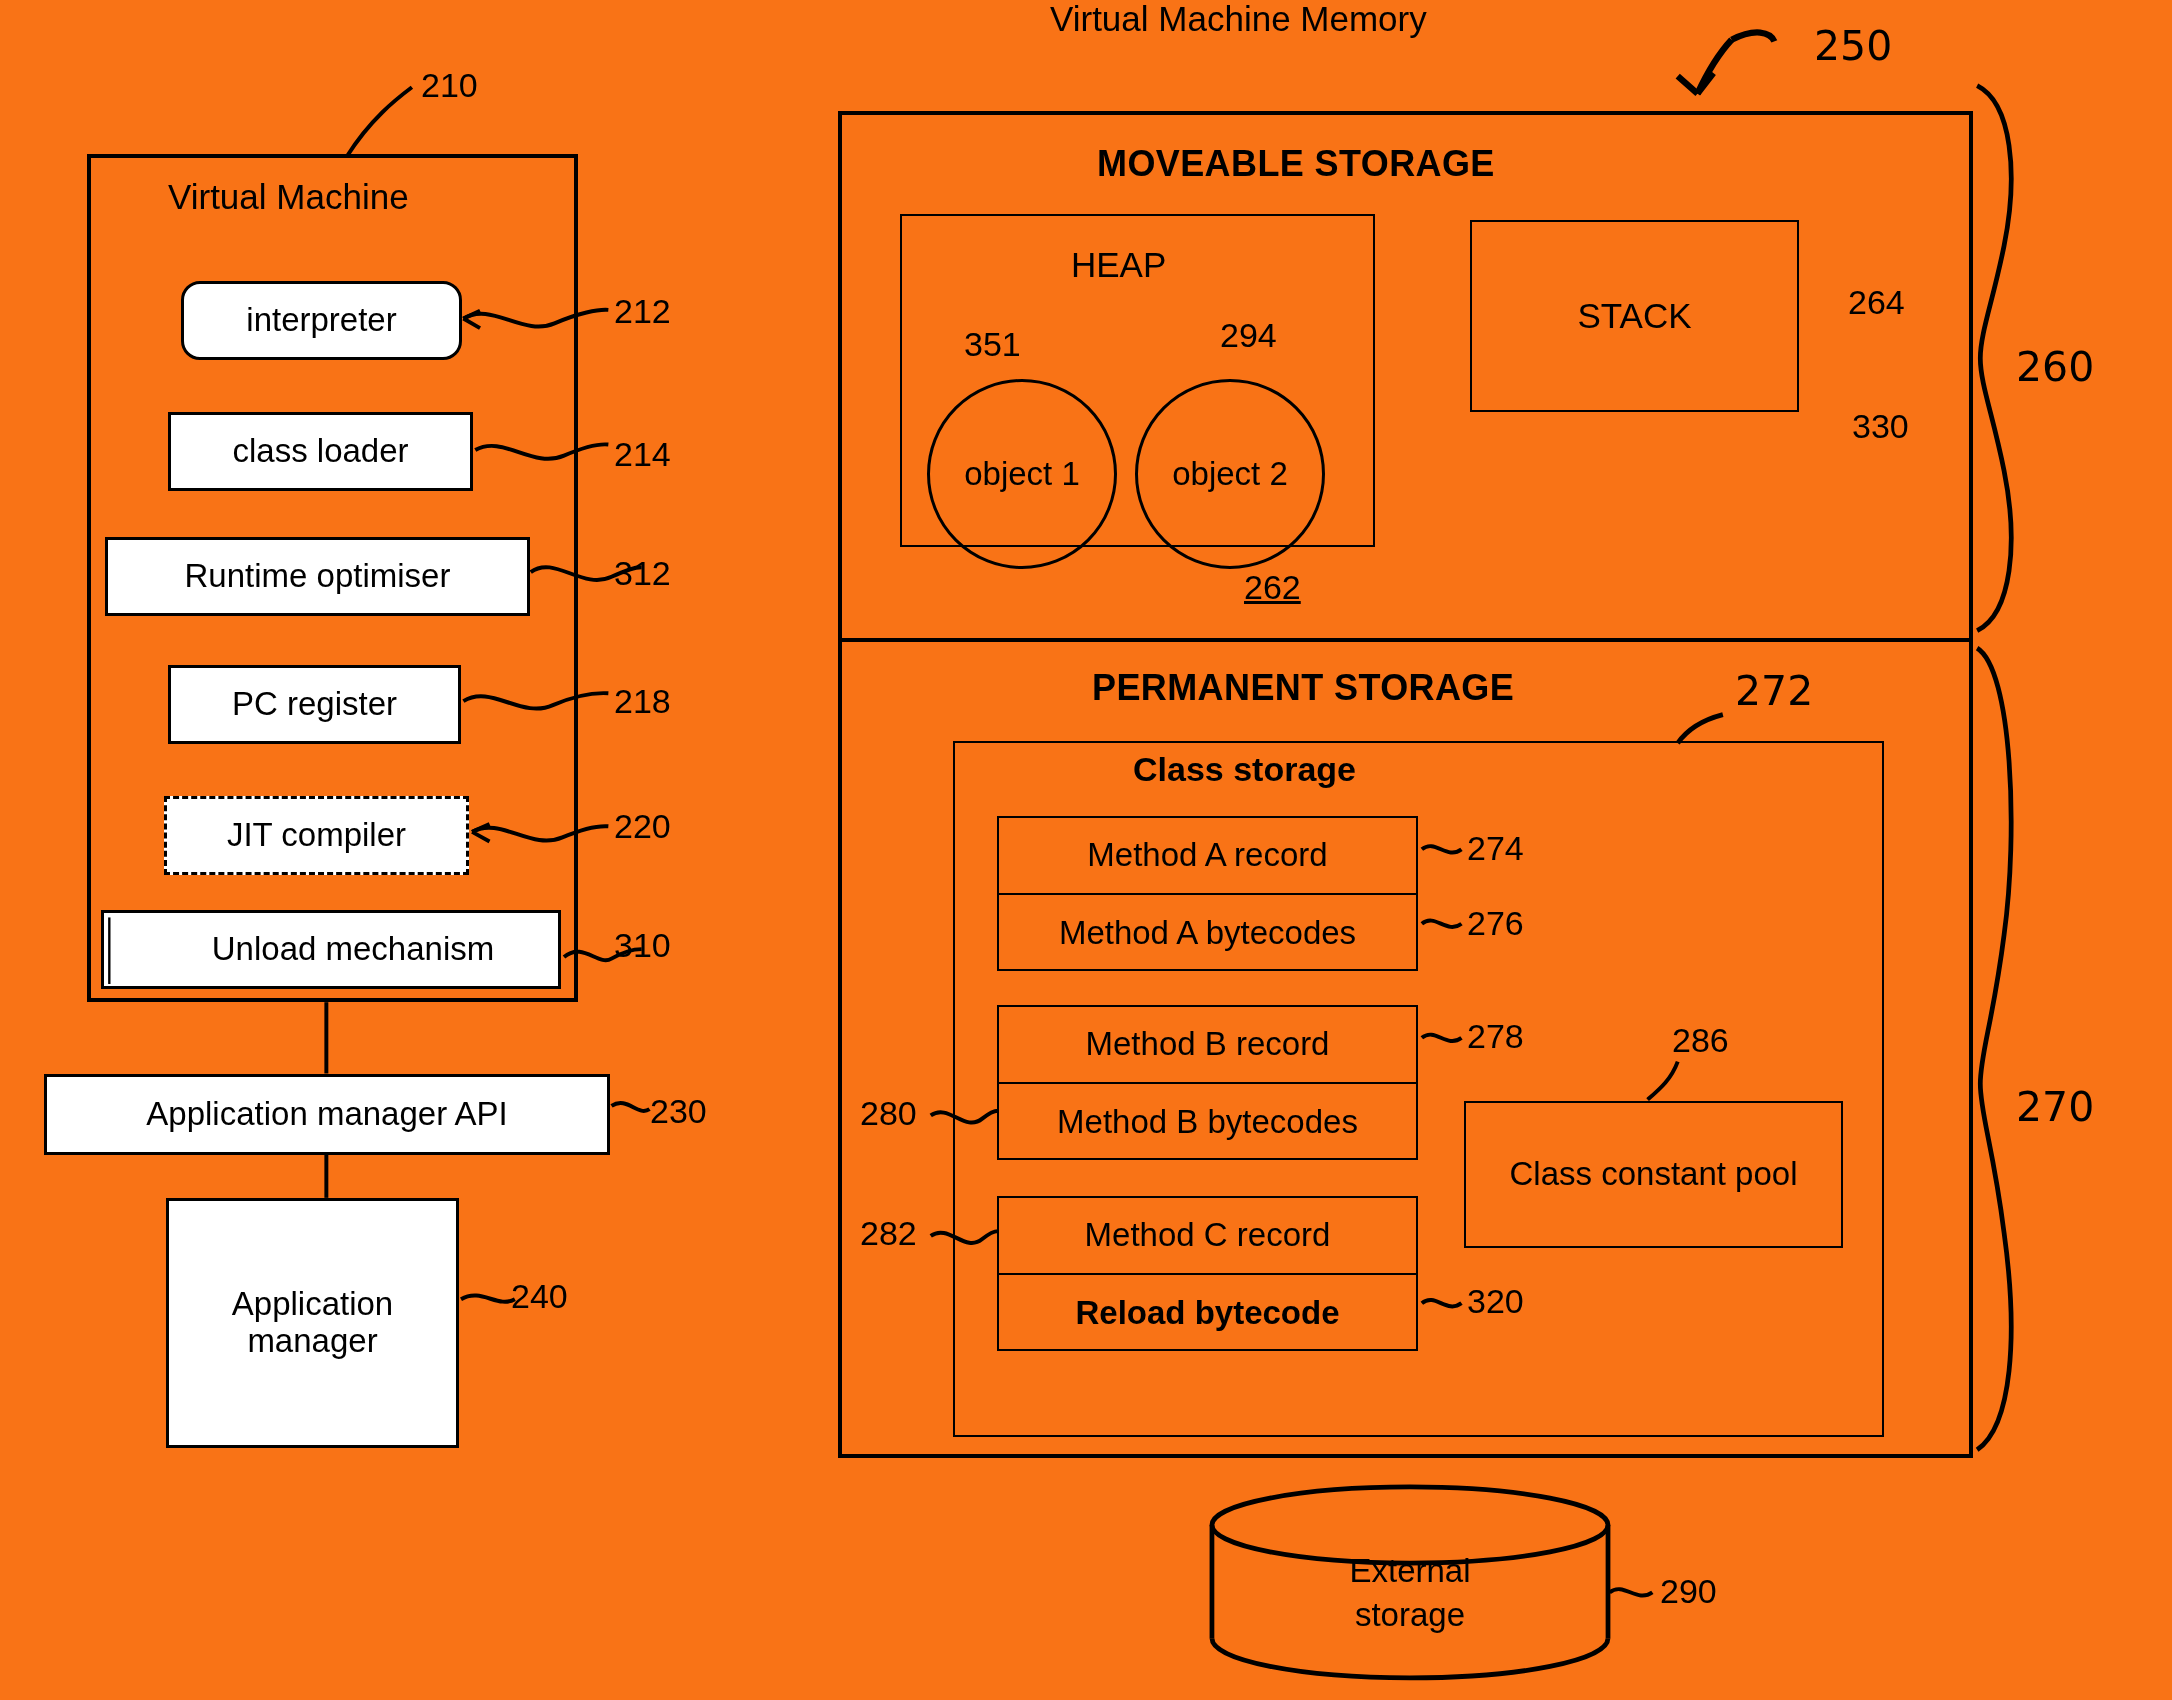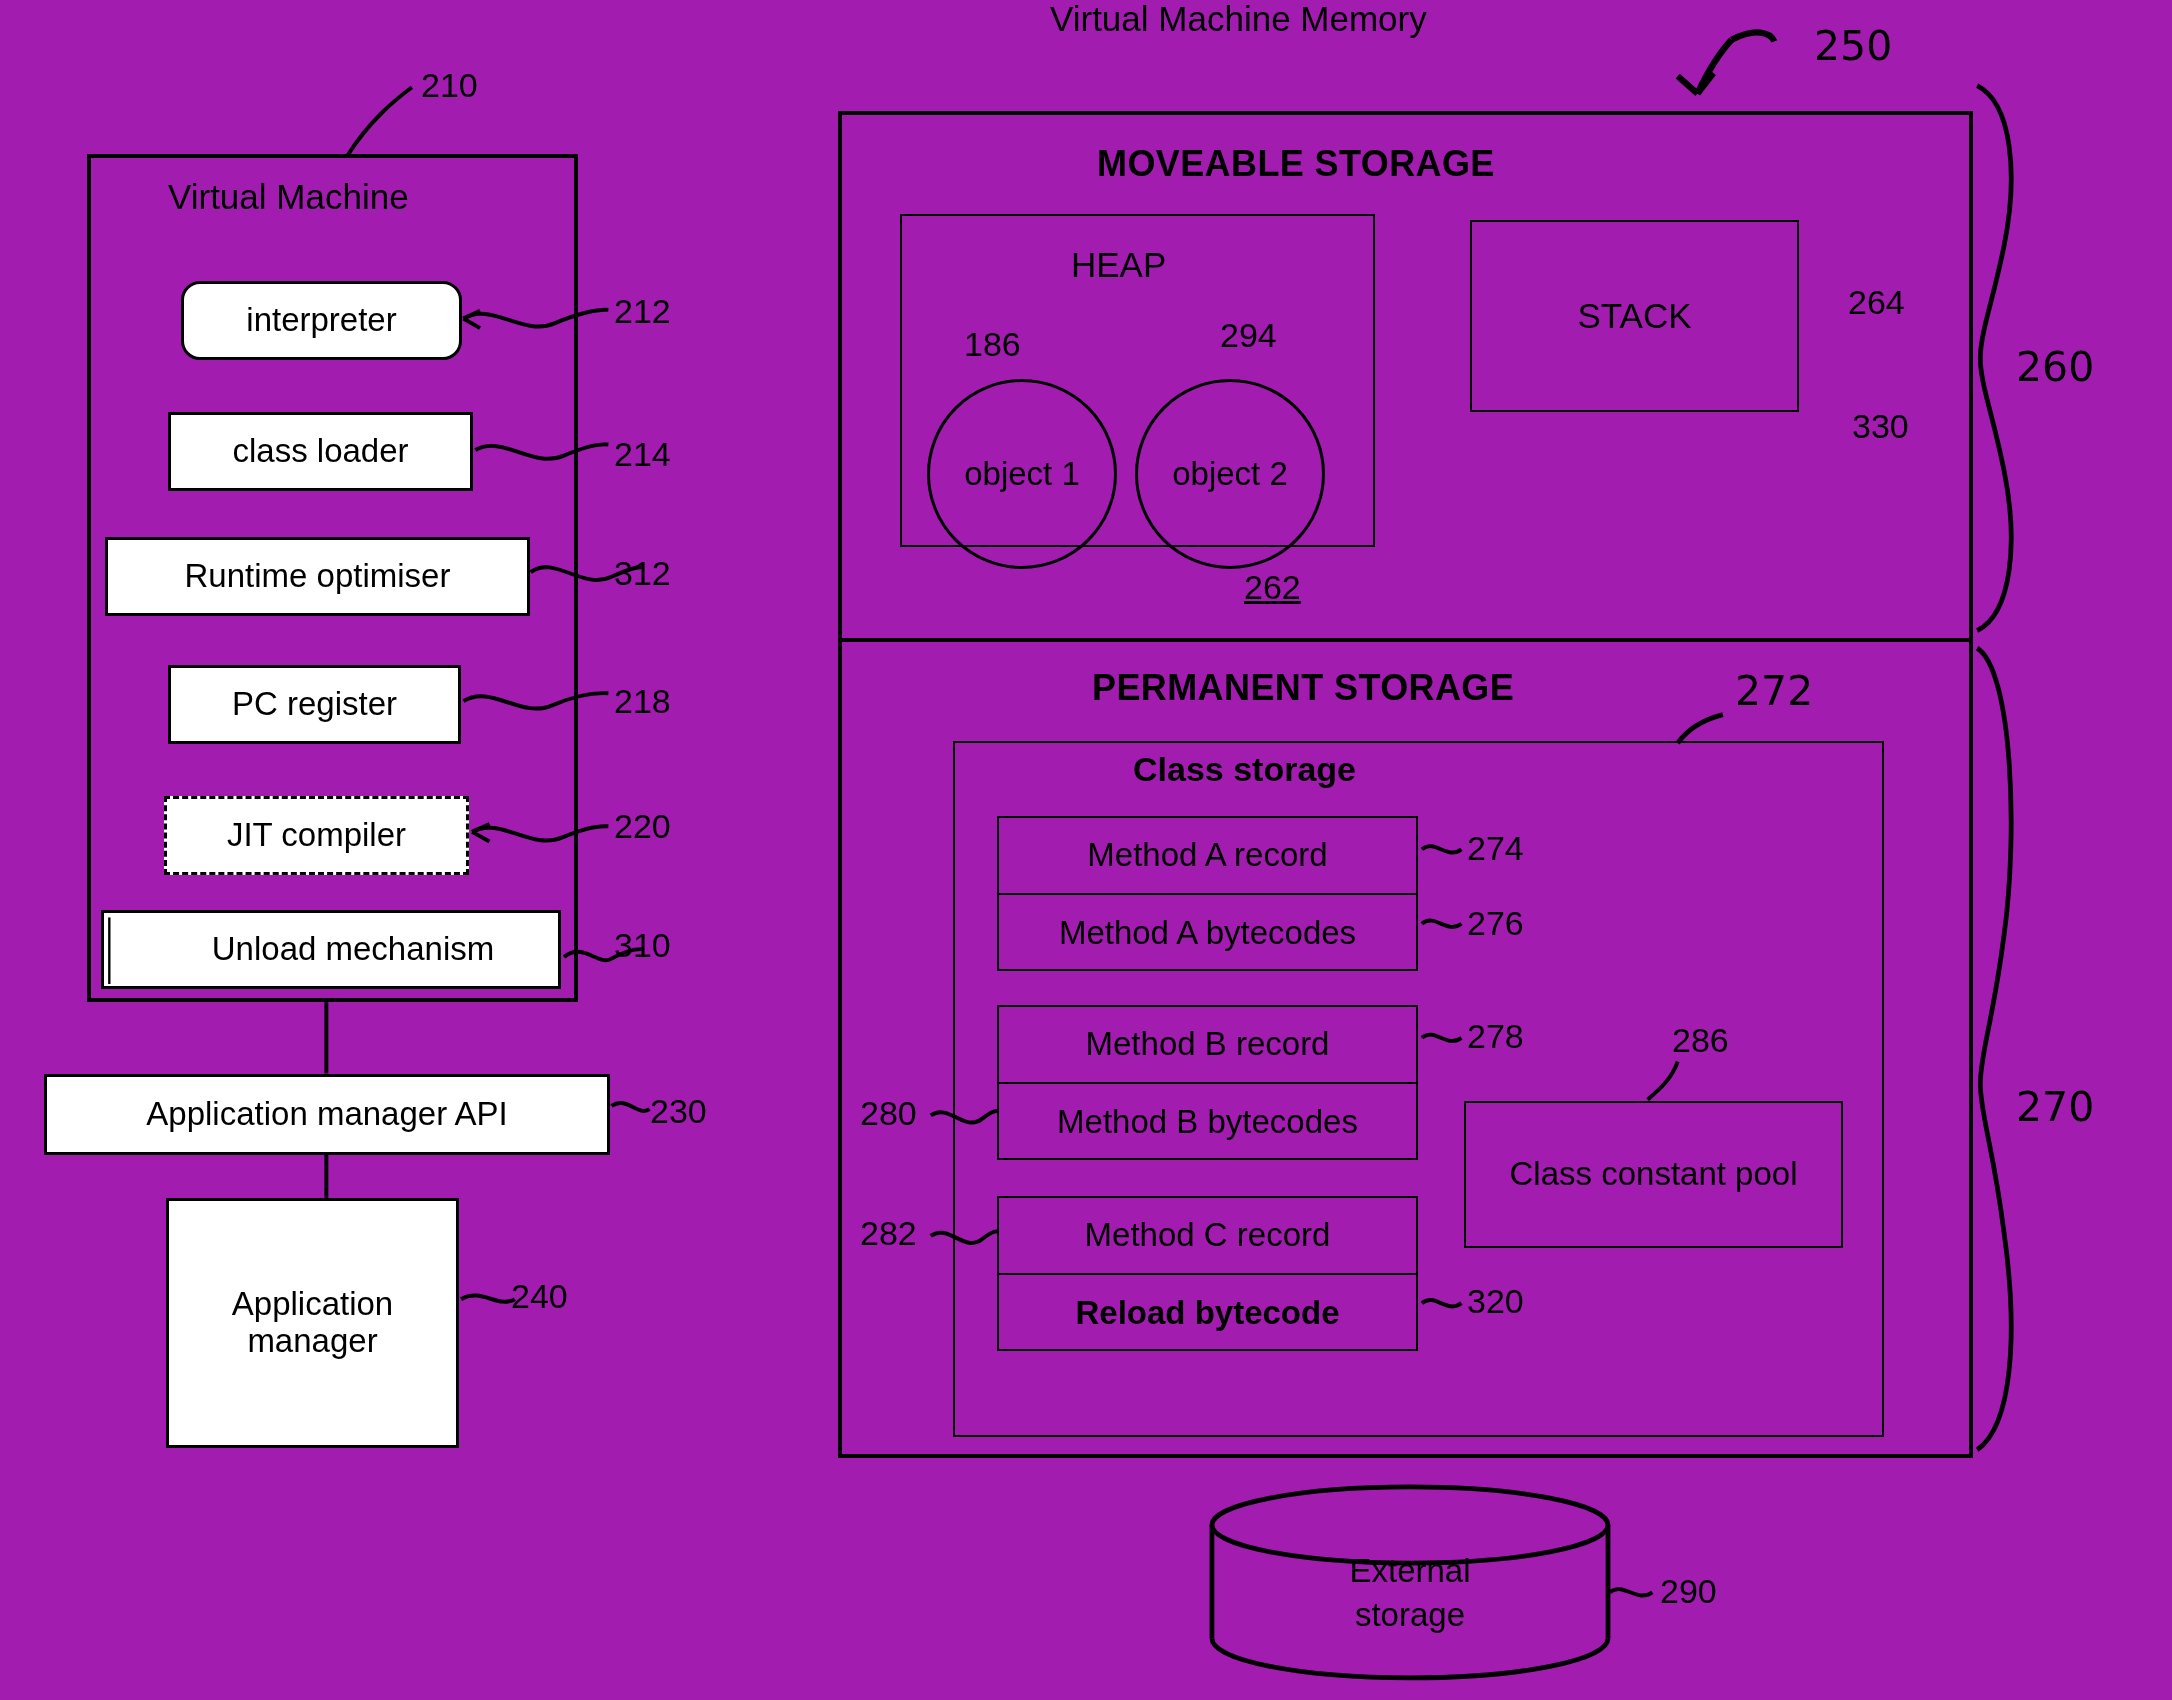--- a/index.html
+++ b/index.html
@@ -8,21 +8,21 @@
     background: #ffffff;
   }
   body {
     font-family: "Liberation Sans", sans-serif;
     color: #000000;
   }
   #canvas {
     position: relative;
     width: 2172px;
     height: 1701px;
-    background: #a21caf;
+    background: #f97316;
     overflow: hidden;
   }
   .abs { position: absolute; }
 
   
   .box {
     position: absolute;
     border: 3.2px solid #000;
     box-sizing: border-box;
     background: #fff;
@@ -140,21 +140,21 @@
 
   <div class="abs" style="left:838px; top:638px; width:1135px; height:4px; background:#000;"></div>
 
   <div class="lbl t-hand" style="left:1814px; top:24px;">250</div>
 
   <div class="lbl t-heading" style="left:1097px; top:144px;">MOVEABLE STORAGE</div>
 
   <div class="box thin nofill" style="left:900px; top:214px; width:475px; height:333px;"></div>
   <div class="lbl t-title" style="left:1071px; top:246px;">HEAP</div>
 
-  <div class="lbl t-ref" style="left:964px; top:326px;">186</div>
+  <div class="lbl t-ref" style="left:964px; top:326px;">351</div>
   <div class="lbl t-ref" style="left:1220px; top:317px;">294</div>
 
   <div class="circle" style="left:927px; top:379px; width:190px; height:190px;">
     <span class="t-body">object 1</span>
   </div>
   <div class="circle" style="left:1135px; top:379px; width:190px; height:190px;">
     <span class="t-body">object 2</span>
   </div>
 
   <div class="lbl t-ref" style="left:1244px; top:569px;text-decoration:underline;">262</div>

